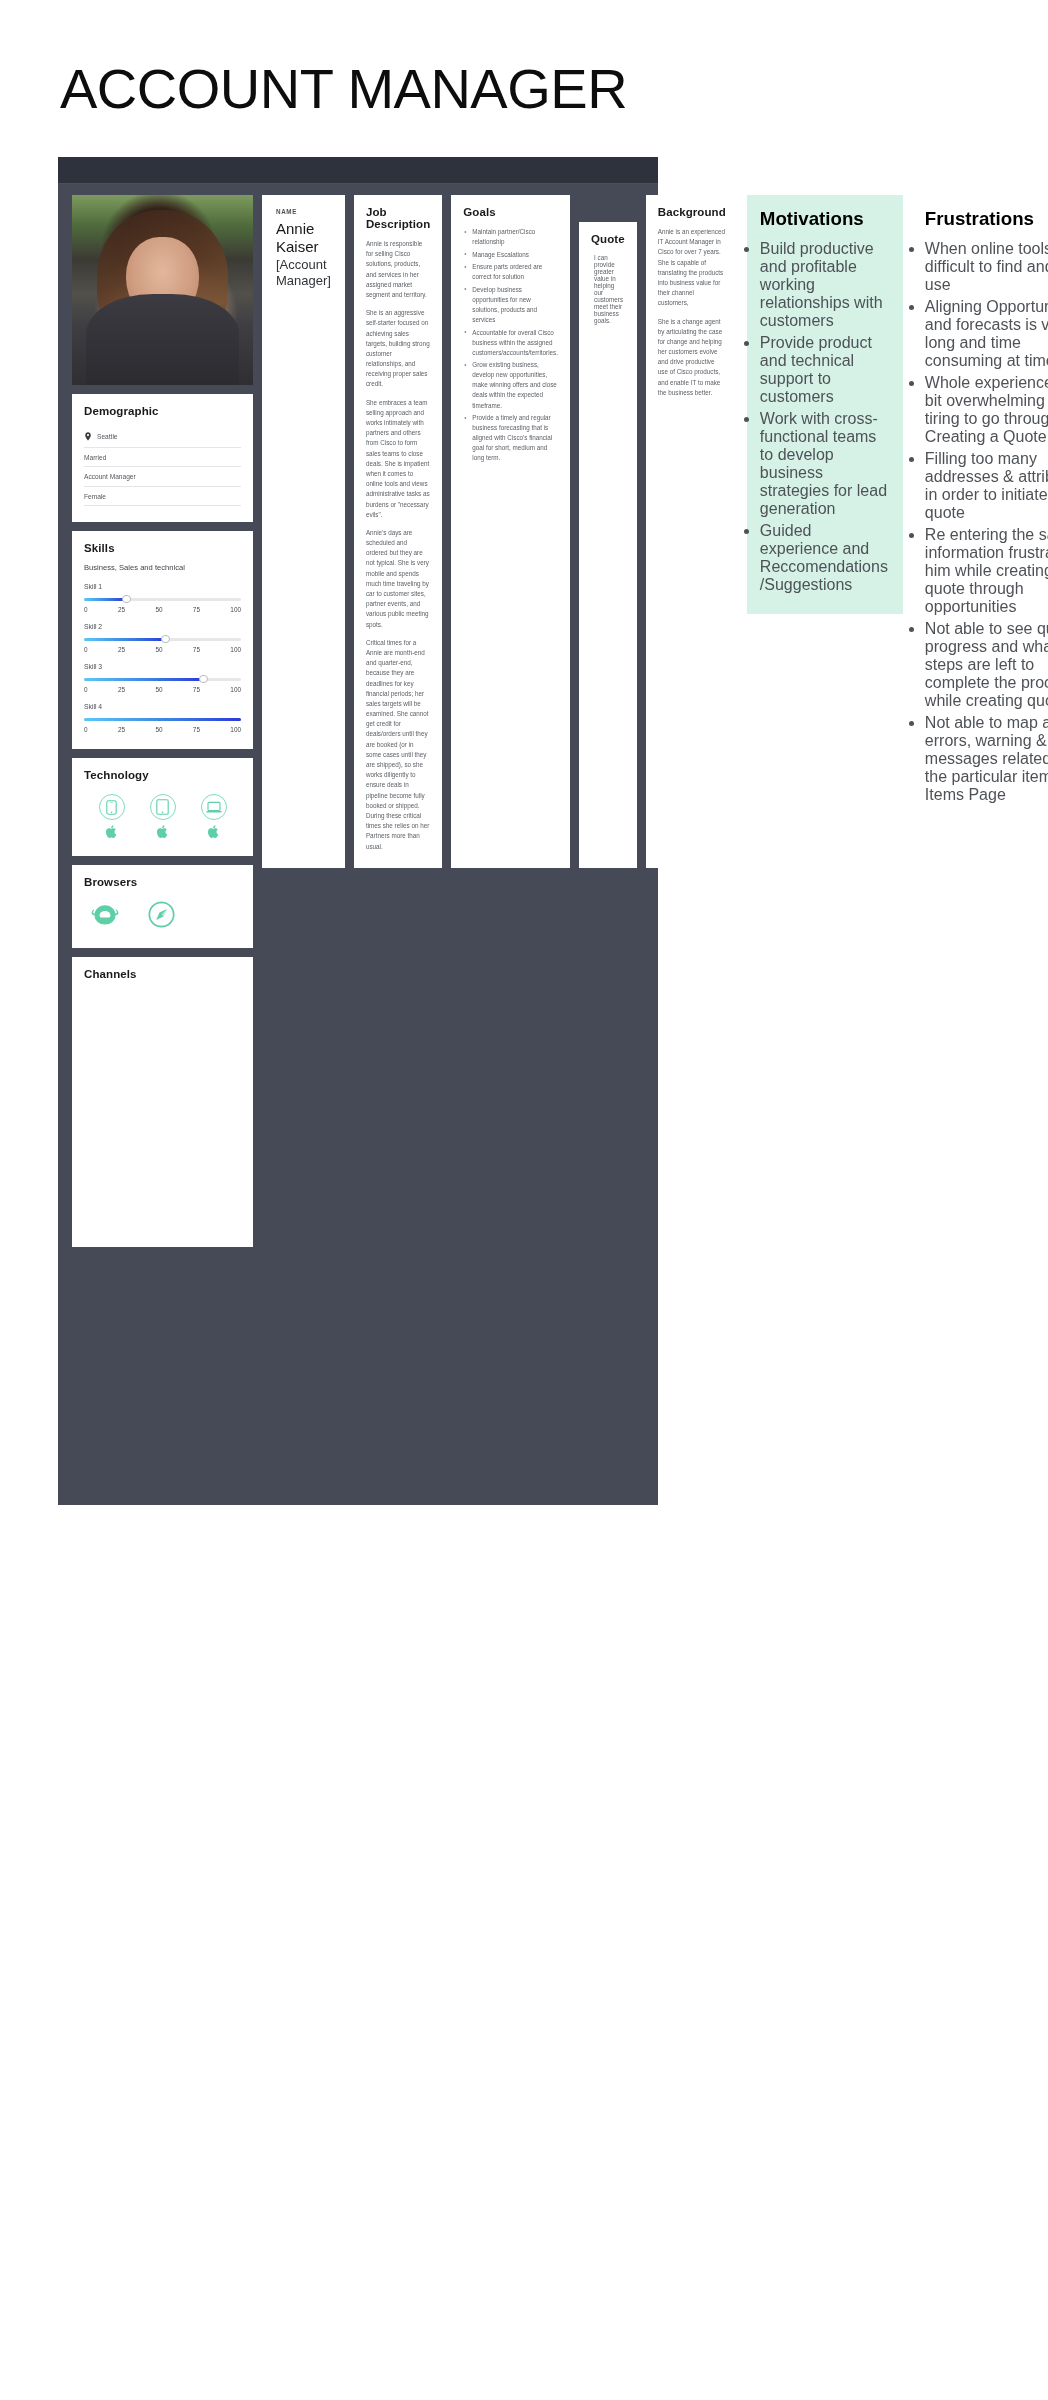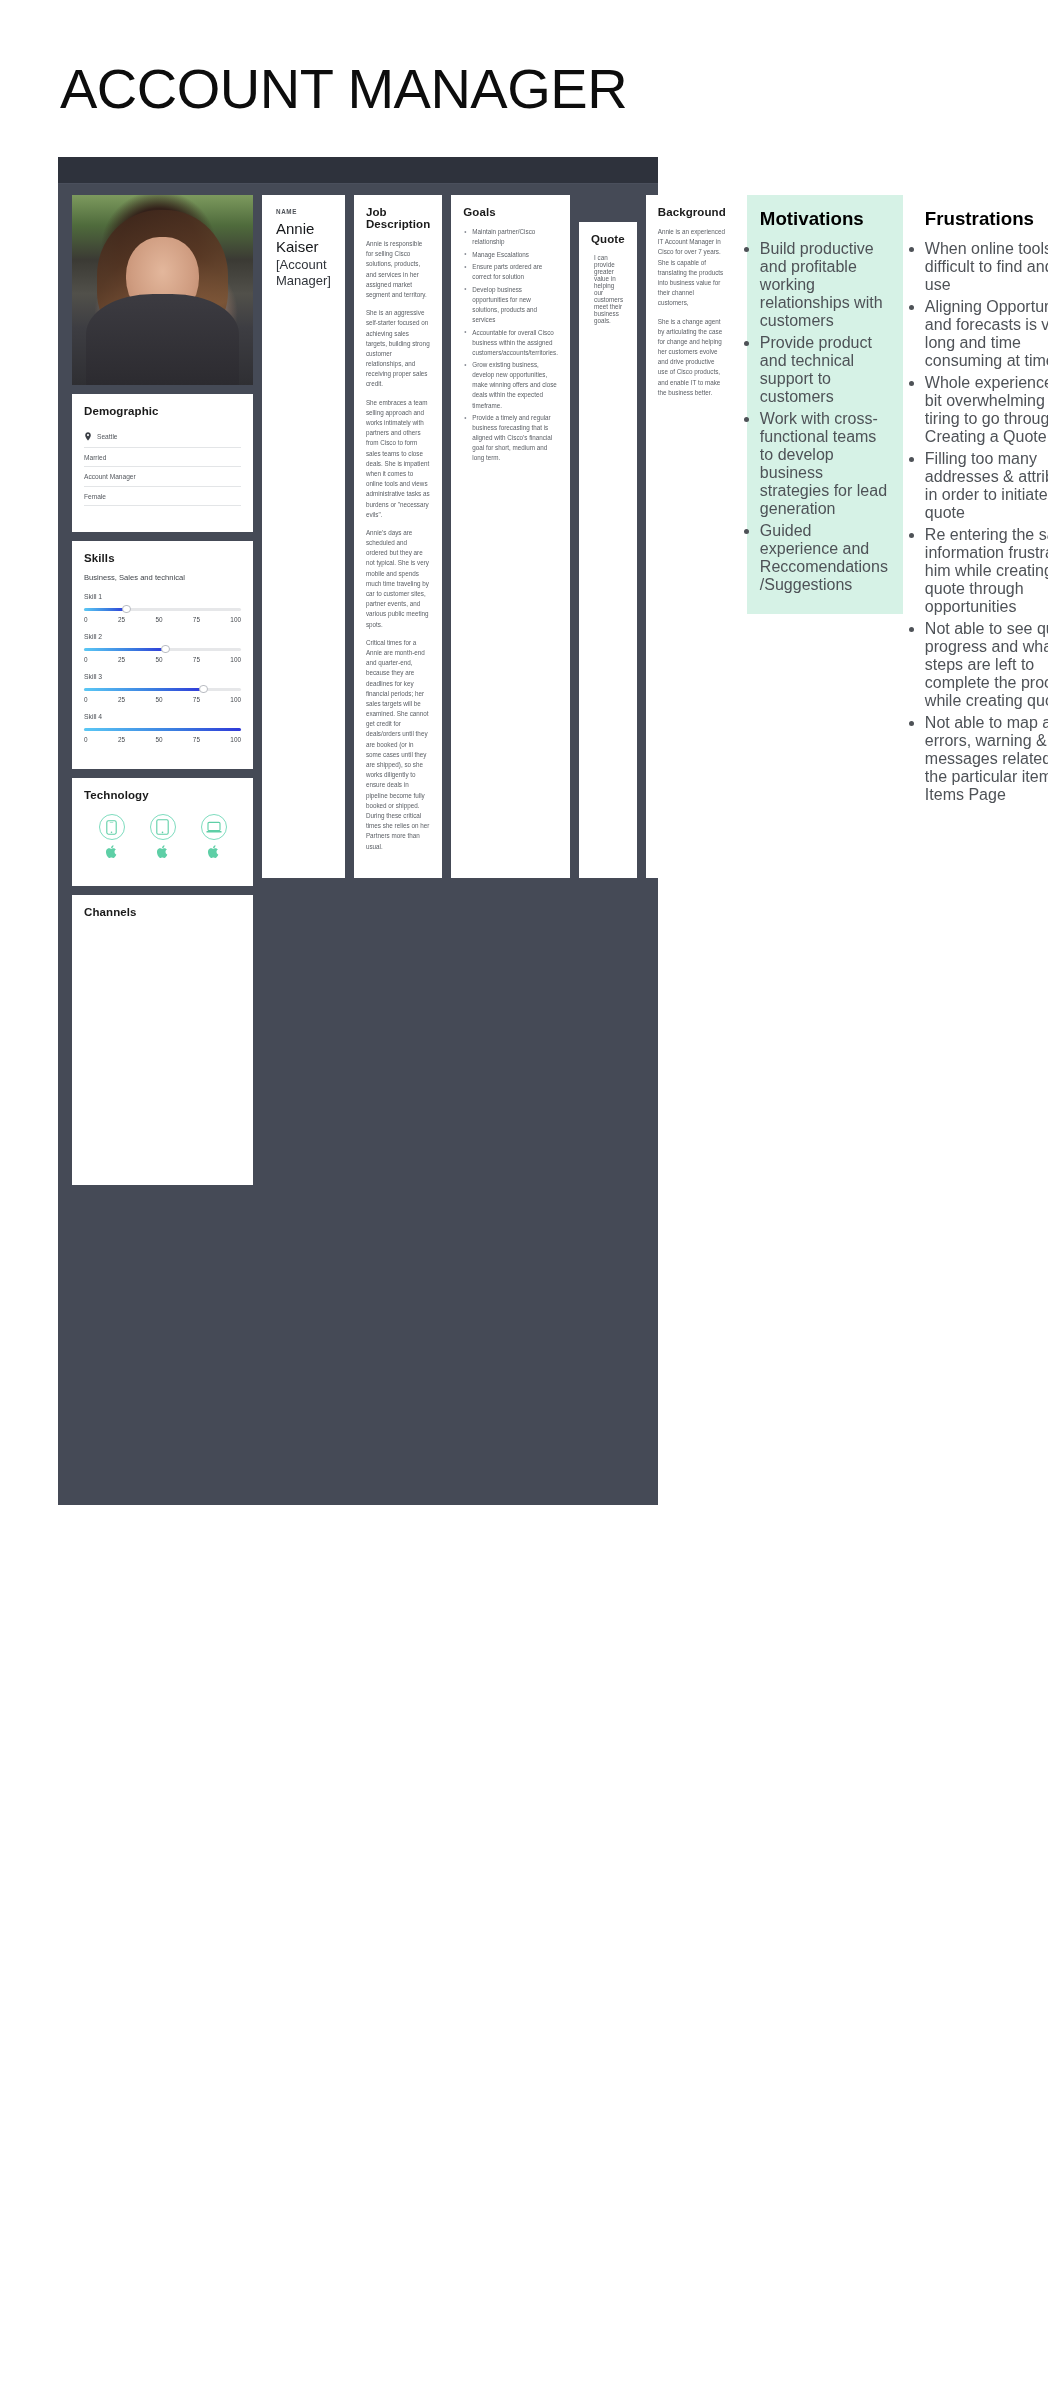--- a/index.html
+++ b/index.html
@@ -35,21 +35,21 @@
     display: flex;
     gap: 9px;
     padding: 11px 9px 11px 14px;
     background: #454a56;
     height: calc(100% - 27px);
     align-items: flex-start;
   }
   .col-left { width: 181px; display: flex; flex-direction: column; gap: 9px; }
   .col-right { width: 377px; display: flex; flex-direction: row; gap: 9px; }
 
-  .card { background: #ffffff; padding: 11px 12px 26px 12px; }
+  .card { background: #ffffff; padding: 11px 12px 16px 12px; }
   .card h3 {
     font-size: 11.5px;
     font-weight: 700;
     color: #1a1a1a;
     margin-bottom: 9px;
     letter-spacing: 0.1px;
   }
   .card p {
     font-size: 6.3px;
     line-height: 1.62;
@@ -316,20 +316,40 @@
                 </svg>
             </div>
             <svg width="11" height="13" viewBox="0 0 11 13">
               <path d="M8.5 6.9c0-1.6 1.3-2.4 1.4-2.4-0.8-1.1-1.9-1.3-2.3-1.3-1-0.1-1.9 0.6-2.4 0.6s-1.3-0.6-2.1-0.6c-1.1 0-2.1 0.6-2.6 1.6-1.1 2-0.3 4.9 0.8 6.5 0.5 0.8 1.2 1.7 2 1.6 0.8 0 1.1-0.5 2.1-0.5s1.2 0.5 2.1 0.5c0.9 0 1.4-0.8 1.9-1.6 0.6-0.9 0.9-1.8 0.9-1.9 0 0-1.7-0.6-1.8-2.5z" fill="#5ecfa6"></path>
               <path d="M6.9 2.2c0.4-0.5 0.7-1.2 0.6-1.9-0.6 0-1.4 0.4-1.8 0.9-0.4 0.5-0.7 1.2-0.6 1.9 0.7 0.1 1.4-0.3 1.8-0.9z" fill="#5ecfa6"></path>
             </svg>
           </div>
         </div>
       </div>
 
+      <div class="card">
+        <h3>Browsers</h3>
+        <div class="browser-row">
+          <svg width="30" height="27" viewBox="0 0 30 27">
+            <path d="M15 4.2c-5 0-9.2 3.3-10.4 7.8h20.8C24.2 7.5 20 4.2 15 4.2z" fill="#5ecfa6"></path>
+            <ellipse cx="15" cy="15" rx="10.5" ry="8.6" fill="#5ecfa6"></ellipse>
+            <ellipse cx="15" cy="14.3" rx="5.4" ry="4.4" fill="#ffffff"></ellipse>
+            <path d="M9.6 16.4h10.8c0 3.3-2.4 5.4-5.4 5.4s-5.4-2.1-5.4-5.4z" fill="#5ecfa6"></path>
+            <path d="M3.2 8.6c-1.6 1.9-2 3.8-1 4.9 1.1 1.2 3.6 0.8 6.3-0.7l-0.9-1.4c-2 1.1-3.7 1.4-4.3 0.7-0.5-0.6-0.1-1.8 0.9-3z" fill="#5ecfa6"></path>
+            <path d="M26.8 8.6c1.6 1.9 2 3.8 1 4.9-1.1 1.2-3.6 0.8-6.3-0.7l0.9-1.4c2 1.1 3.7 1.4 4.3 0.7 0.5-0.6 0.1-1.8-0.9-3z" fill="#5ecfa6"></path>
+          </svg>
+          <svg width="27" height="27" viewBox="0 0 28 28">
+            <circle cx="14" cy="14" r="12.6" fill="none" stroke="#5ecfa6" stroke-width="1.8"></circle>
+            <path d="M19.6 8.4L11.9 11.9 8.4 19.6 16.1 16.1z" fill="#5ecfa6"></path>
+            <path d="M19.6 8.4L14 14l2.1 2.1z" fill="#ffffff" opacity="0.55"></path>
+            <circle cx="14" cy="1.9" r="0.7" fill="#5ecfa6"></circle>
+            <circle cx="14" cy="26.1" r="0.7" fill="#5ecfa6"></circle>
+          </svg>
+        </div>
+      </div>
 
       <div class="card channels-card">
         <h3>Channels</h3>
       </div>
     </div>
 
     <div class="col-right">
 
       <div class="card" style="padding:13px 14px 16px 14px;">
         <div style="font-size:6.3px;letter-spacing:0.6px;color:#4d5157;font-weight:600;margin-bottom:5px;">NAME</div>

